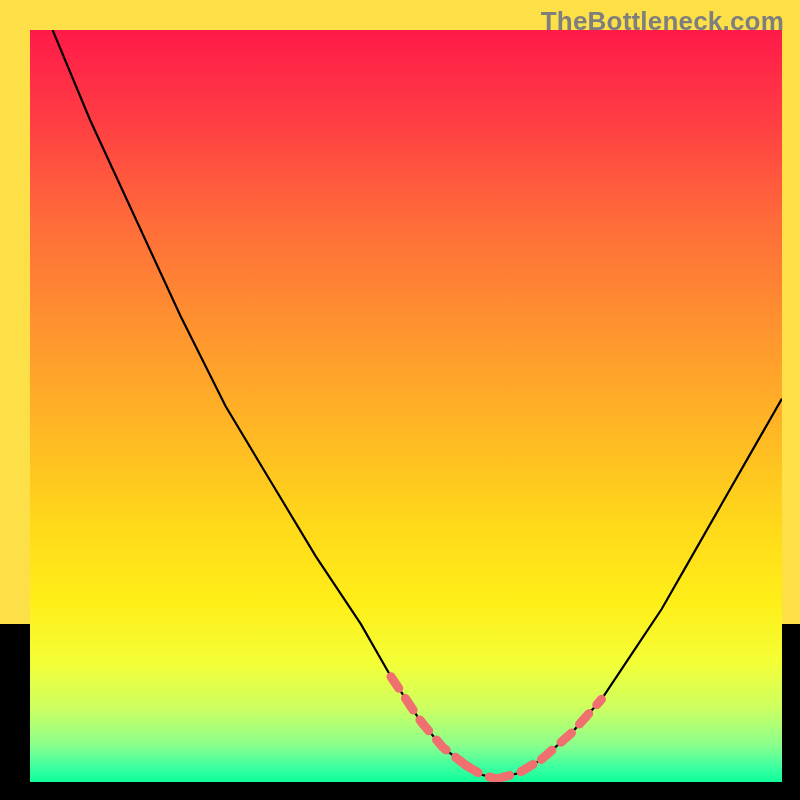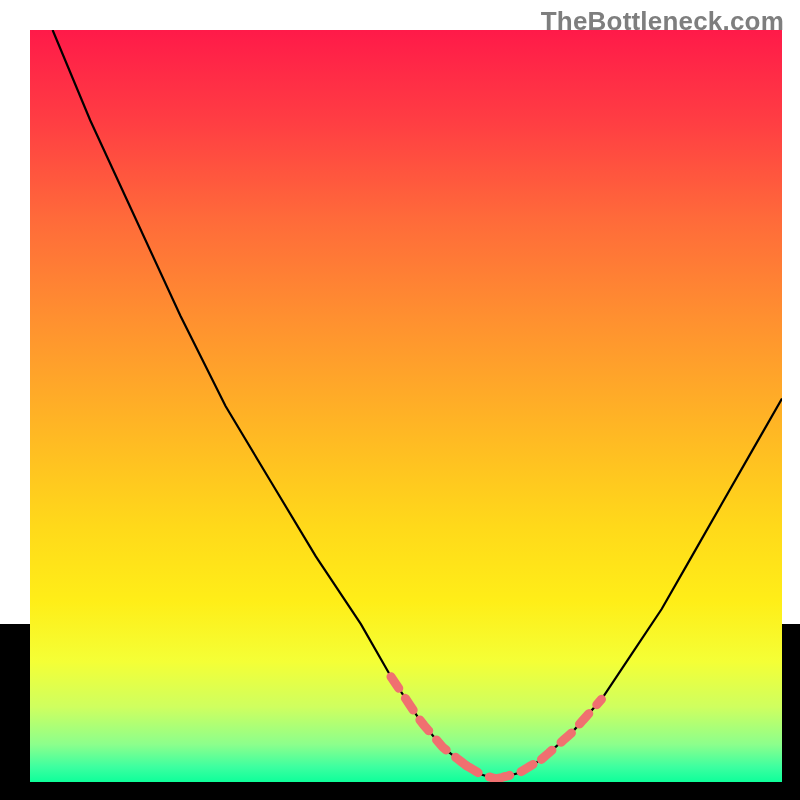--- a/index.html
+++ b/index.html
@@ -1,21 +1,21 @@
 <!DOCTYPE html>
 <html><head>
 <meta charset="utf-8">
 <style>
   * { margin: 0; padding: 0; box-sizing: border-box; }
   html, body { width: 800px; height: 800px; overflow: hidden; background: #000; }
   .frame {
     position: relative;
     width: 800px;
     height: 624px;
-    background: #ffffff;
+    background: #fde047;
   }
   .watermark {
     position: absolute;
     top: 6px;
     right: 16px;
     font-family: Arial, Helvetica, sans-serif;
     font-size: 26px;
     font-weight: 600;
     color: #7e7e7e;
     z-index: 10;

